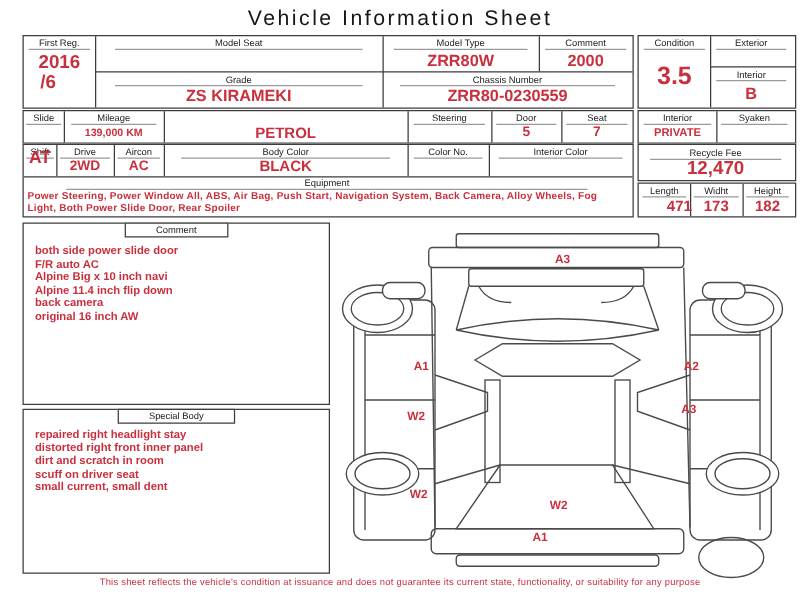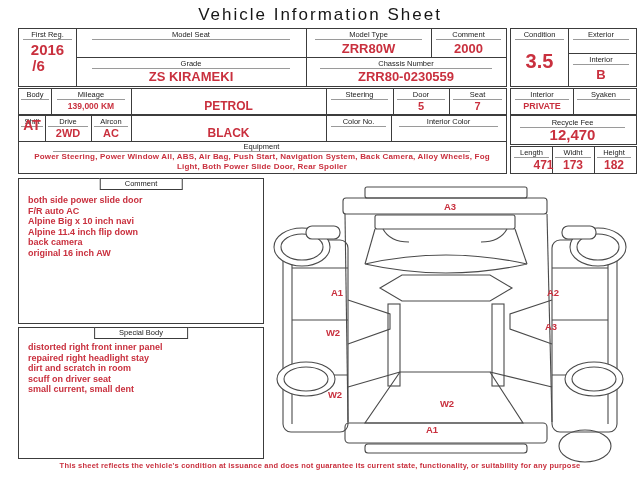--- a/index.html
+++ b/index.html
@@ -7,22 +7,22 @@
   .a{position:absolute}
   .bx{position:absolute;border:1px solid #3c3c3c;background:#fff}
   .lbl{position:absolute;font-size:7.5px;color:#222;text-align:center;line-height:11px;height:11px;white-space:nowrap}
   .lbl::after{content:"";position:absolute;left:7%;right:7%;bottom:0;border-bottom:1px solid #9a9a9a}
   .val{position:absolute;color:#c9303e;font-weight:bold;text-align:center;white-space:nowrap}
   .vl{position:absolute;top:0;bottom:0;width:0;border-left:1px solid #3c3c3c}
   .hl{position:absolute;height:0;border-top:1px solid #3c3c3c}
   .legend{position:absolute;top:-1px;left:50%;transform:translateX(-50%);background:#fff;border:1px solid #3c3c3c;font-size:7.5px;line-height:10px;padding:0 24px;color:#222;white-space:nowrap}
   .note-line{font-size:9px;font-weight:bold;color:#c9303e;line-height:10.5px;white-space:nowrap}
   .title{position:absolute;left:0;top:5px;width:640px;text-align:center;font-size:17px;letter-spacing:2px;color:#161616}
-  .eqp{position:absolute;font-size:8px;font-weight:bold;color:#c9303e;line-height:9.5px;letter-spacing:.2px;text-align:center}
-  .disc{position:absolute;left:0;top:461px;width:640px;text-align:center;font-size:7.5px;font-weight:bold;color:#c9303e;letter-spacing:.2px;z-index:5}
+  .eqp{position:absolute;font-size:8px;font-weight:bold;color:#c9303e;line-height:9.5px;letter-spacing:.2px;text-align:left}
+  .disc{position:absolute;left:0;top:461px;width:640px;text-align:center;font-size:7.5px;font-weight:normal;color:#c9303e;letter-spacing:.2px;z-index:5}
   .dmg{font:bold 9.5px "Liberation Sans",sans-serif}
 </style>
 </head>
 <body>
 
 <div id="sheet">
 
   <div class="title">Vehicle Information Sheet</div>
 
   <div class="bx" style="left:18px;top:28px;width:487px;height:57px">
@@ -54,21 +54,21 @@
     <div class="lbl" style="left:57px;top:25px;width:66px">Interior</div>
     <div class="val" style="left:57px;top:36px;width:66px;font-size:13px;line-height:19px">B</div>
   </div>
 
   <div class="bx" style="left:18px;top:88px;width:487px;height:25px">
     <div class="vl" style="left:32px"></div>
     <div class="vl" style="left:112px"></div>
     <div class="vl" style="left:307px"></div>
     <div class="vl" style="left:374px"></div>
     <div class="vl" style="left:430px"></div>
-    <div class="lbl" style="left:0;top:0;width:32px">Body</div>
+    <div class="lbl" style="left:0;top:0;width:32px">Slide</div>
     <div class="val" style="left:0;top:11px;width:32px;font-size:9px;line-height:13px"></div>
     <div class="lbl" style="left:32px;top:0;width:80px">Mileage</div>
     <div class="val" style="left:32px;top:11px;width:80px;font-size:8.5px;line-height:13px">139,000 KM</div>
     <div class="val" style="left:112px;top:10px;width:195px;font-size:12px;line-height:14px">PETROL</div>
     <div class="lbl" style="left:307px;top:0;width:67px">Steering</div>
     <div class="val" style="left:307px;top:11px;width:67px;font-size:9px;line-height:13px"></div>
     <div class="lbl" style="left:374px;top:0;width:56px">Door</div>
     <div class="val" style="left:374px;top:10px;width:56px;font-size:11px;line-height:14px">5</div>
     <div class="lbl" style="left:430px;top:0;width:57px">Seat</div>
     <div class="val" style="left:430px;top:10px;width:57px;font-size:11px;line-height:14px">7</div>
@@ -87,20 +87,21 @@
     <div class="vl" style="left:72px;bottom:auto;height:25px"></div>
     <div class="vl" style="left:112px;bottom:auto;height:25px"></div>
     <div class="vl" style="left:307px;bottom:auto;height:25px"></div>
     <div class="vl" style="left:372px;bottom:auto;height:25px"></div>
     <div class="lbl" style="left:0;top:0;width:26px">Shift</div>
     <div class="val" style="left:0;top:2px;width:26px;font-size:14px;line-height:14px">AT</div>
     <div class="lbl" style="left:26px;top:0;width:46px">Drive</div>
     <div class="val" style="left:26px;top:10px;width:46px;font-size:11px;line-height:14px">2WD</div>
     <div class="lbl" style="left:72px;top:0;width:40px">Aircon</div>
     <div class="val" style="left:72px;top:10px;width:40px;font-size:11px;line-height:14px">AC</div>
+    <div class="lbl" style="left:112px;top:0;width:195px">Body Color</div>
     <div class="val" style="left:112px;top:10px;width:195px;font-size:12px;line-height:14px">BLACK</div>
     <div class="lbl" style="left:307px;top:0;width:65px">Color No.</div>
     <div class="val" style="left:307px;top:11px;width:65px;font-size:9px;line-height:13px"></div>
     <div class="lbl" style="left:372px;top:0;width:115px">Interior Color</div>
     <div class="val" style="left:372px;top:11px;width:115px;font-size:9px;line-height:13px"></div>
     <div class="hl" style="left:0;right:0;top:25px"></div>
     <div class="lbl" style="left:0;top:25px;width:485px">Equipment</div>
     <div class="eqp" style="left:3px;top:36px;width:480px;white-space:normal">Power Steering, Power Window All, ABS, Air Bag, Push Start, Navigation System, Back Camera, Alloy Wheels, Fog Light, Both Power Slide Door, Rear Spoiler</div>
   </div>
 
@@ -128,22 +129,22 @@
       <div class="note-line">Alpine Big x 10 inch navi</div>
       <div class="note-line">Alpine 11.4 inch flip down</div>
       <div class="note-line">back camera</div>
       <div class="note-line">original 16 inch AW</div>
     </div>
   </div>
 
   <div class="bx" style="left:18px;top:327px;width:244px;height:130px">
     <div class="legend">Special Body</div>
     <div class="a" style="left:9px;top:14px;right:4px">
+      <div class="note-line">repaired right headlight stay</div>
       <div class="note-line">distorted right front inner panel</div>
-      <div class="note-line">repaired right headlight stay</div>
       <div class="note-line">dirt and scratch in room</div>
       <div class="note-line">scuff on driver seat</div>
       <div class="note-line">small current, small dent</div>
     </div>
   </div>
 
   <svg class="a" style="left:268px;top:182px" width="367" height="288" viewBox="0 0 367 288">
     <g stroke="#4a4a4a" stroke-width="1.1" fill="none">
 
       <rect x="97" y="5" width="162" height="11" rx="2"></rect>

